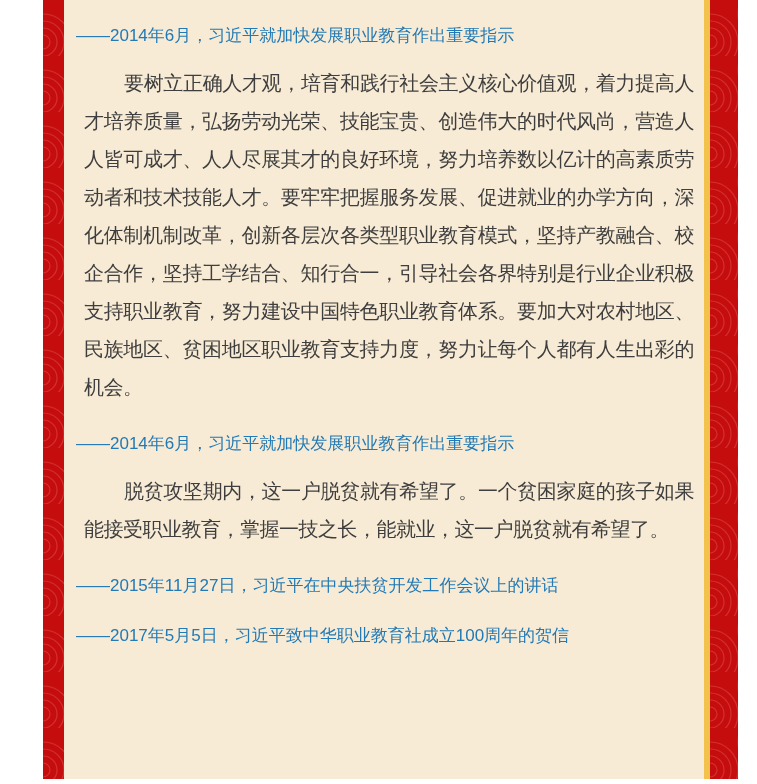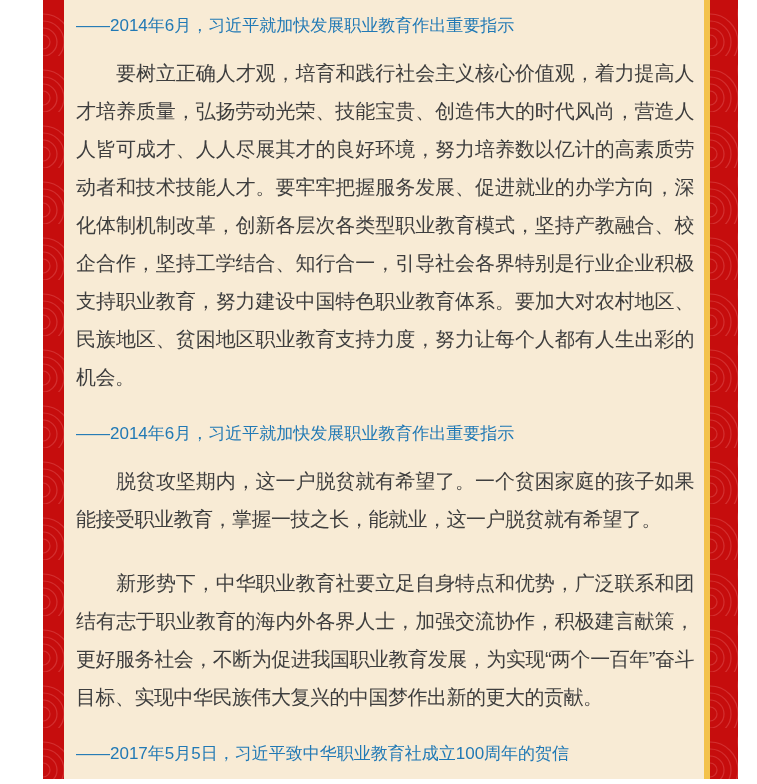--- a/index.html
+++ b/index.html
@@ -29,40 +29,40 @@
     background: var(--gold, #f3c24c);
   }
   .content {
     position: absolute;
     left: 64px;
     top: 0;
     width: 640px;
     height: 779px;
     background: var(--cream, #f8ebd5);
     box-sizing: border-box;
-    padding: 8px 10px 0 12px;
+    padding: 18px 10px 0 12px;
     overflow: hidden;
   }
   .attribution {
     color: var(--blue, #2179b5);
     font-size: 17px;
     line-height: 24px;
     font-weight: 400;
     margin: 26px 0 16px 0;
     white-space: nowrap;
   }
   .attribution.first { margin-top: 6px; }
   .quote {
     color: var(--ink, #3e3e3e);
     font-size: 20px;
     line-height: 38px;
     letter-spacing: -0.5px;
     text-indent: 2em;
     text-align: justify;
-    margin: 16px 0 26px 0;
+    margin: 16px 0 26px 8px;
   }
 </style>
 </head>
 <body>
 
 <div>
 
   <div class="band left">
     <svg width="21" height="779" xmlns="http://www.w3.org/2000/svg">
       <defs>
@@ -82,21 +82,21 @@
       <rect width="21" height="779" fill="#c60d0d"></rect>
       <rect width="21" height="779" fill="url(#fanL)"></rect>
     </svg>
   </div>
 
   <main class="content">
     <p class="attribution first">——2014年6月，习近平就加快发展职业教育作出重要指示</p>
     <p class="quote">要树立正确人才观，培育和践行社会主义核心价值观，着力提高人才培养质量，弘扬劳动光荣、技能宝贵、创造伟大的时代风尚，营造人人皆可成才、人人尽展其才的良好环境，努力培养数以亿计的高素质劳动者和技术技能人才。要牢牢把握服务发展、促进就业的办学方向，深化体制机制改革，创新各层次各类型职业教育模式，坚持产教融合、校企合作，坚持工学结合、知行合一，引导社会各界特别是行业企业积极支持职业教育，努力建设中国特色职业教育体系。要加大对农村地区、民族地区、贫困地区职业教育支持力度，努力让每个人都有人生出彩的机会。</p>
     <p class="attribution">——2014年6月，习近平就加快发展职业教育作出重要指示</p>
     <p class="quote">脱贫攻坚期内，这一户脱贫就有希望了。一个贫困家庭的孩子如果能接受职业教育，掌握一技之长，能就业，这一户脱贫就有希望了。</p>
-    <p class="quote">新形势下，中华职业教育社要立足自身特点和优势，广泛联系和团结有志于职业教育的海内外各界人士，加强交流协作，积极建言献策，更好服务社会，不断为促进我国职业教育发展，为实现“两个一百年”奋斗目标、实现中华民族伟大复兴的中国梦作出新的更大的贡献。</p>
+    <p class="attribution">——2015年11月27日，习近平在中央扶贫开发工作会议上的讲话</p>
     <p class="attribution">——2017年5月5日，习近平致中华职业教育社成立100周年的贺信</p>
   </main>
 
   <div class="gold-strip"></div>
 
   <div class="band right">
     <svg width="28" height="779" xmlns="http://www.w3.org/2000/svg">
       <defs>
         <pattern id="fanR" width="56" height="56" patternUnits="userSpaceOnUse">
           <g fill="none" stroke="#e05050" stroke-opacity="0.5" stroke-width="1.2">

